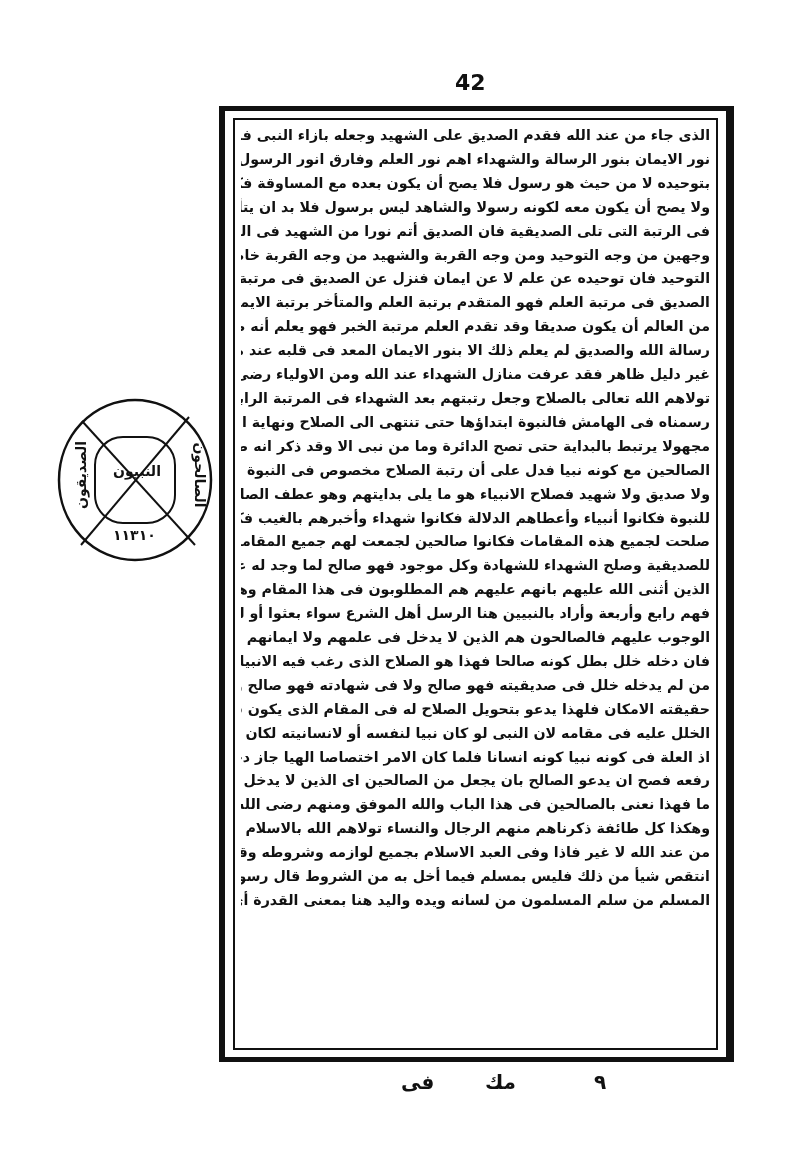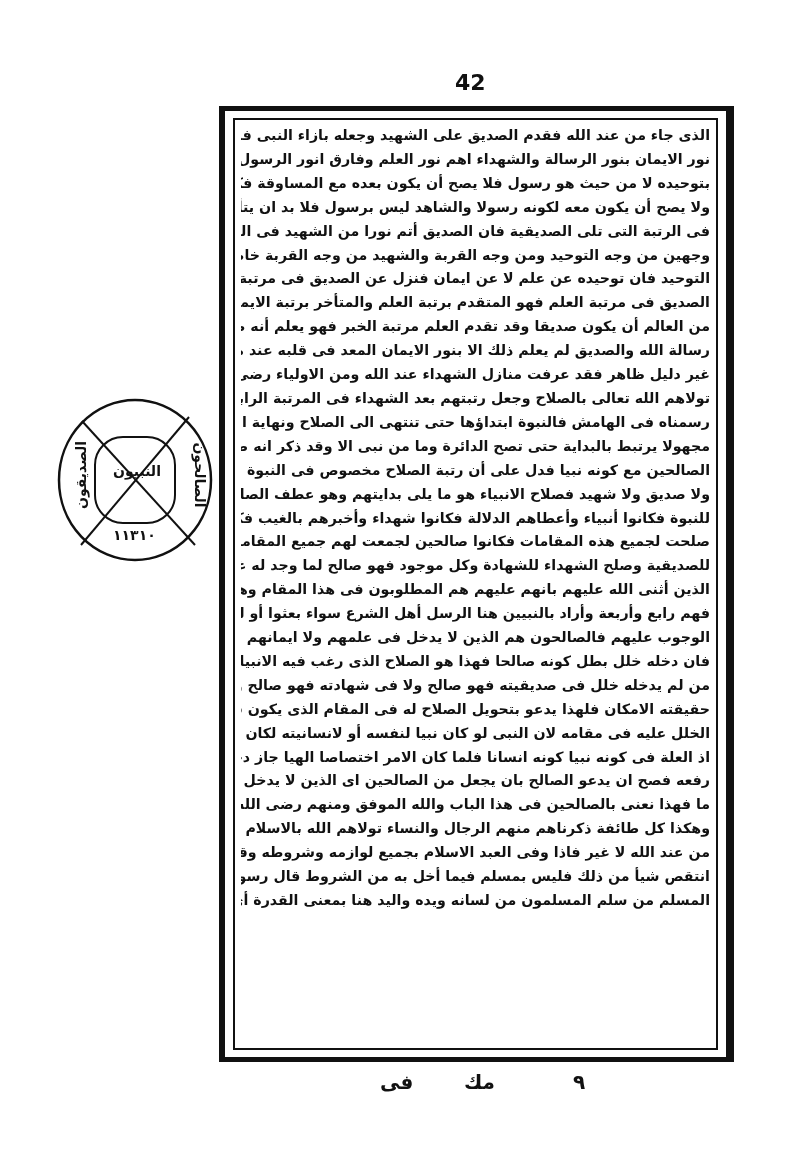--- a/index.html
+++ b/index.html
@@ -29,21 +29,21 @@
   .diagram {
     position:absolute; left:55px; top:395px; width:160px; height:170px;
   }
   .diagram svg { width:160px; height:170px; }
   .diag-label {
     position:absolute; font-size:14px; font-weight:bold; direction:rtl; white-space:nowrap;
   }
   .footer {
     position:absolute; top:1070px; left:0; width:800px; height:30px; font-size:20px; font-weight:bold;
   }
-  .footer span { position:absolute; }
+  .footer span { position:absolute;margin-left:21px; }
 </style>
 </head>
 <body>
 
 <div class="page-number">42</div>
 
 <div class="diagram">
   <svg viewBox="0 0 160 170">
     <ellipse cx="80" cy="85" rx="76" ry="80" fill="none" stroke="#111" stroke-width="2.5"></ellipse>
     <rect x="40" y="42" width="80" height="86" rx="28" ry="28" fill="none" stroke="#111" stroke-width="2"></rect>

